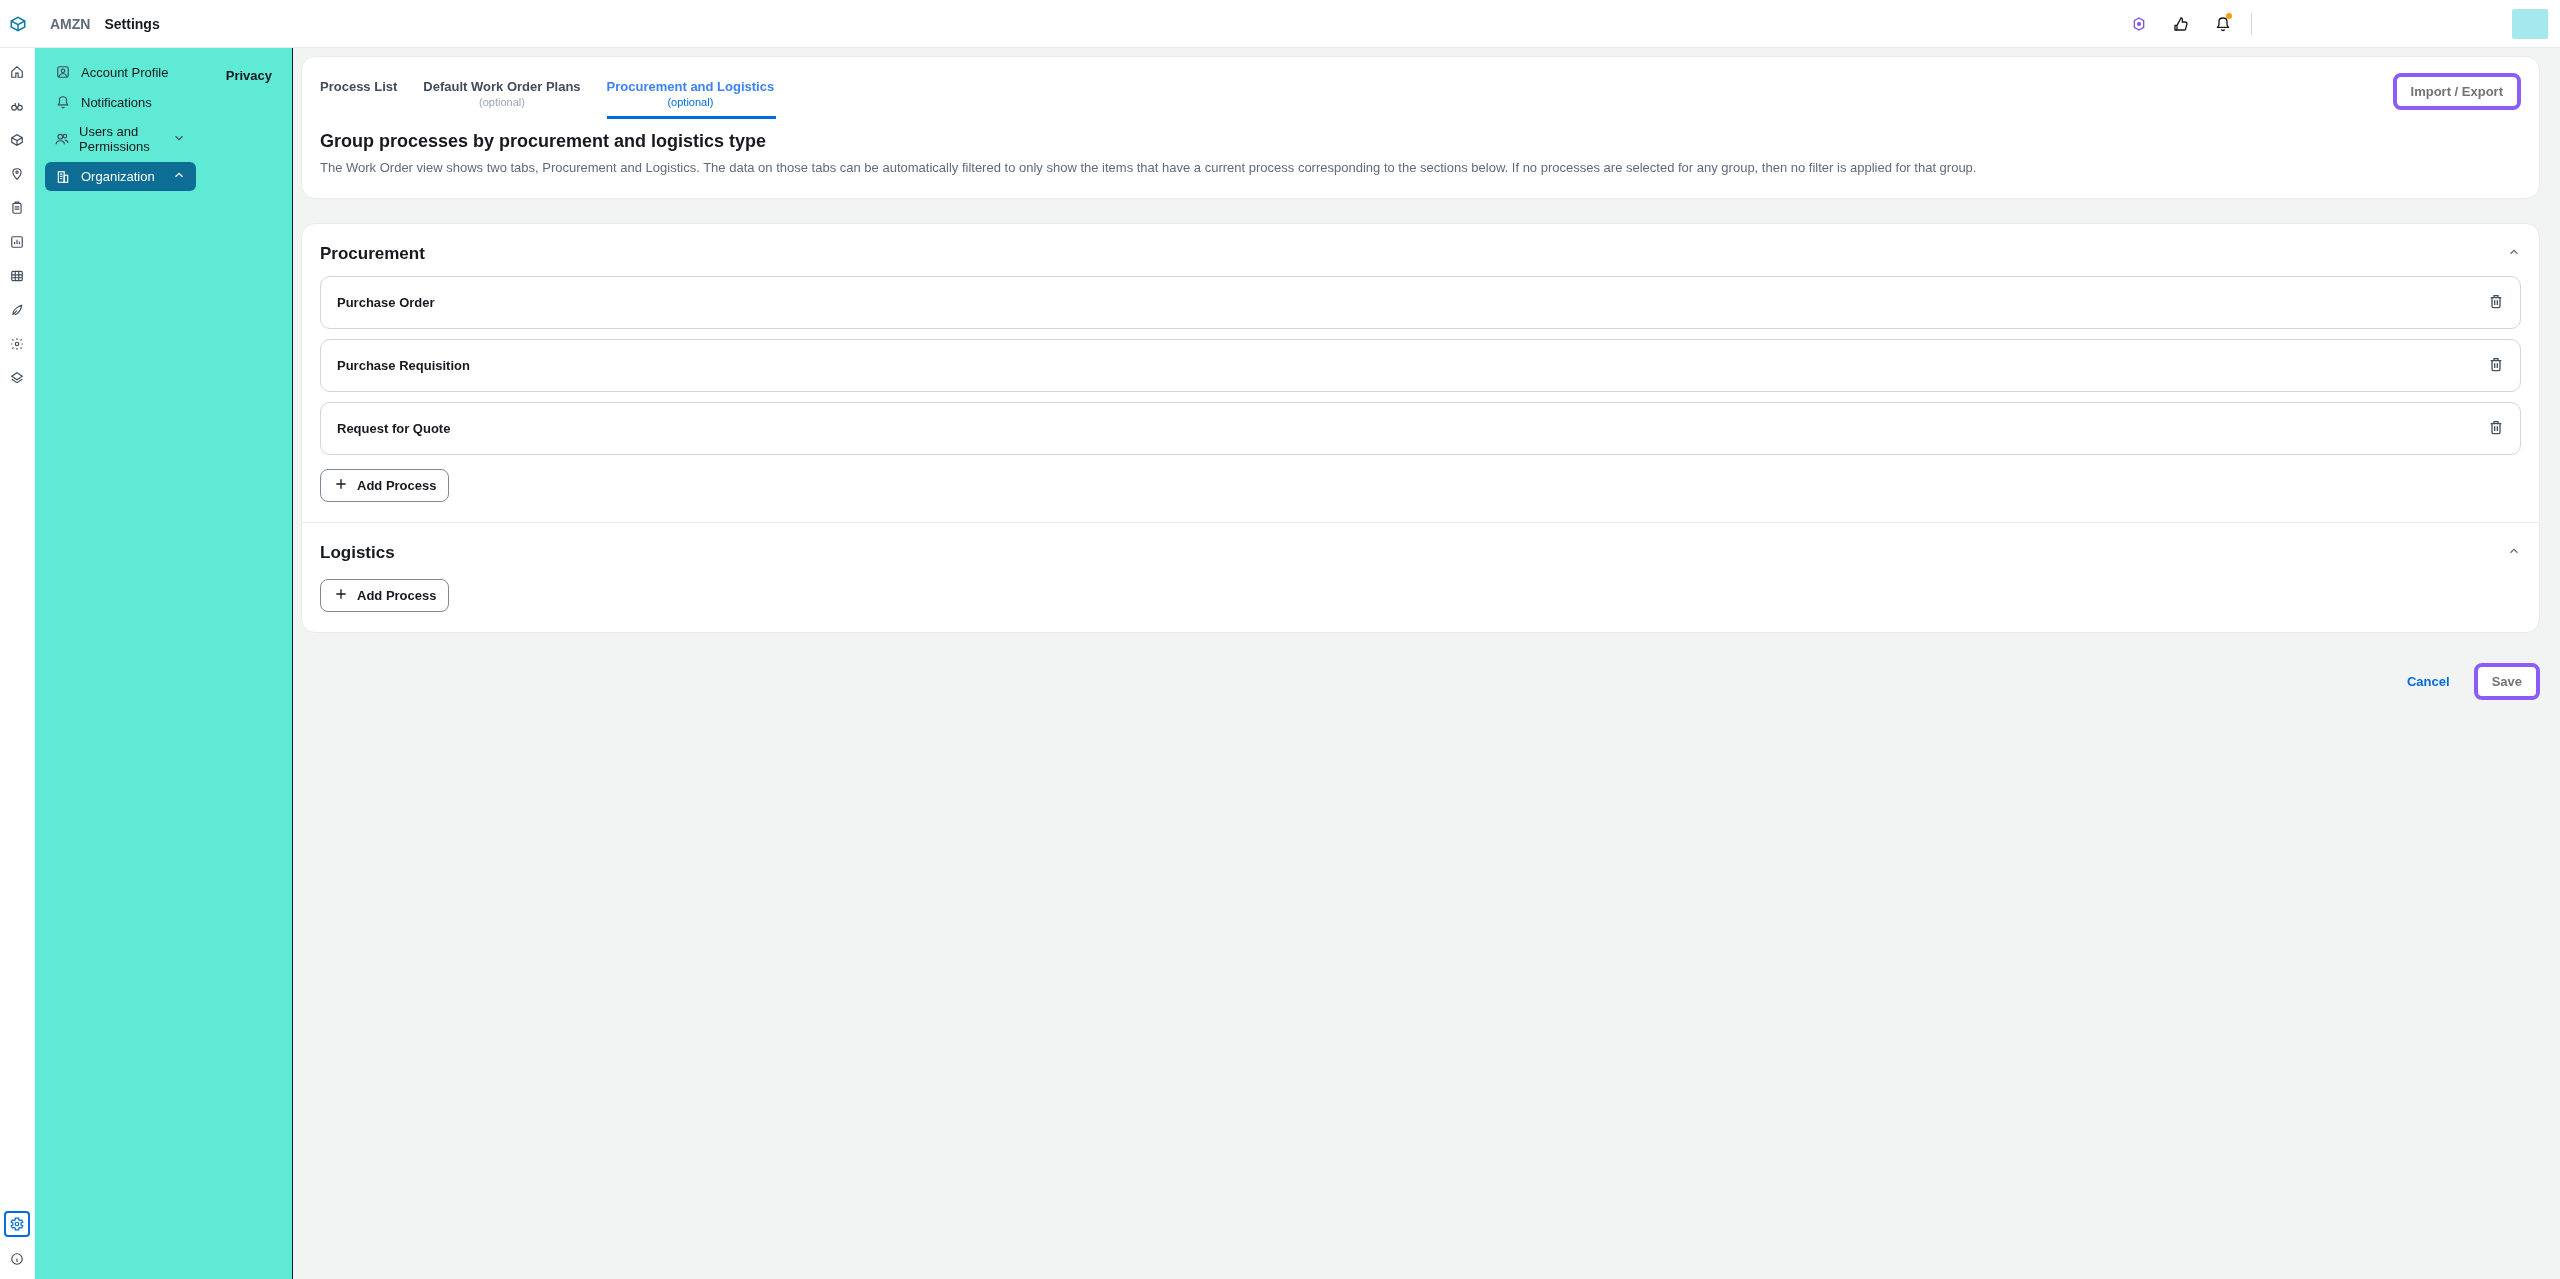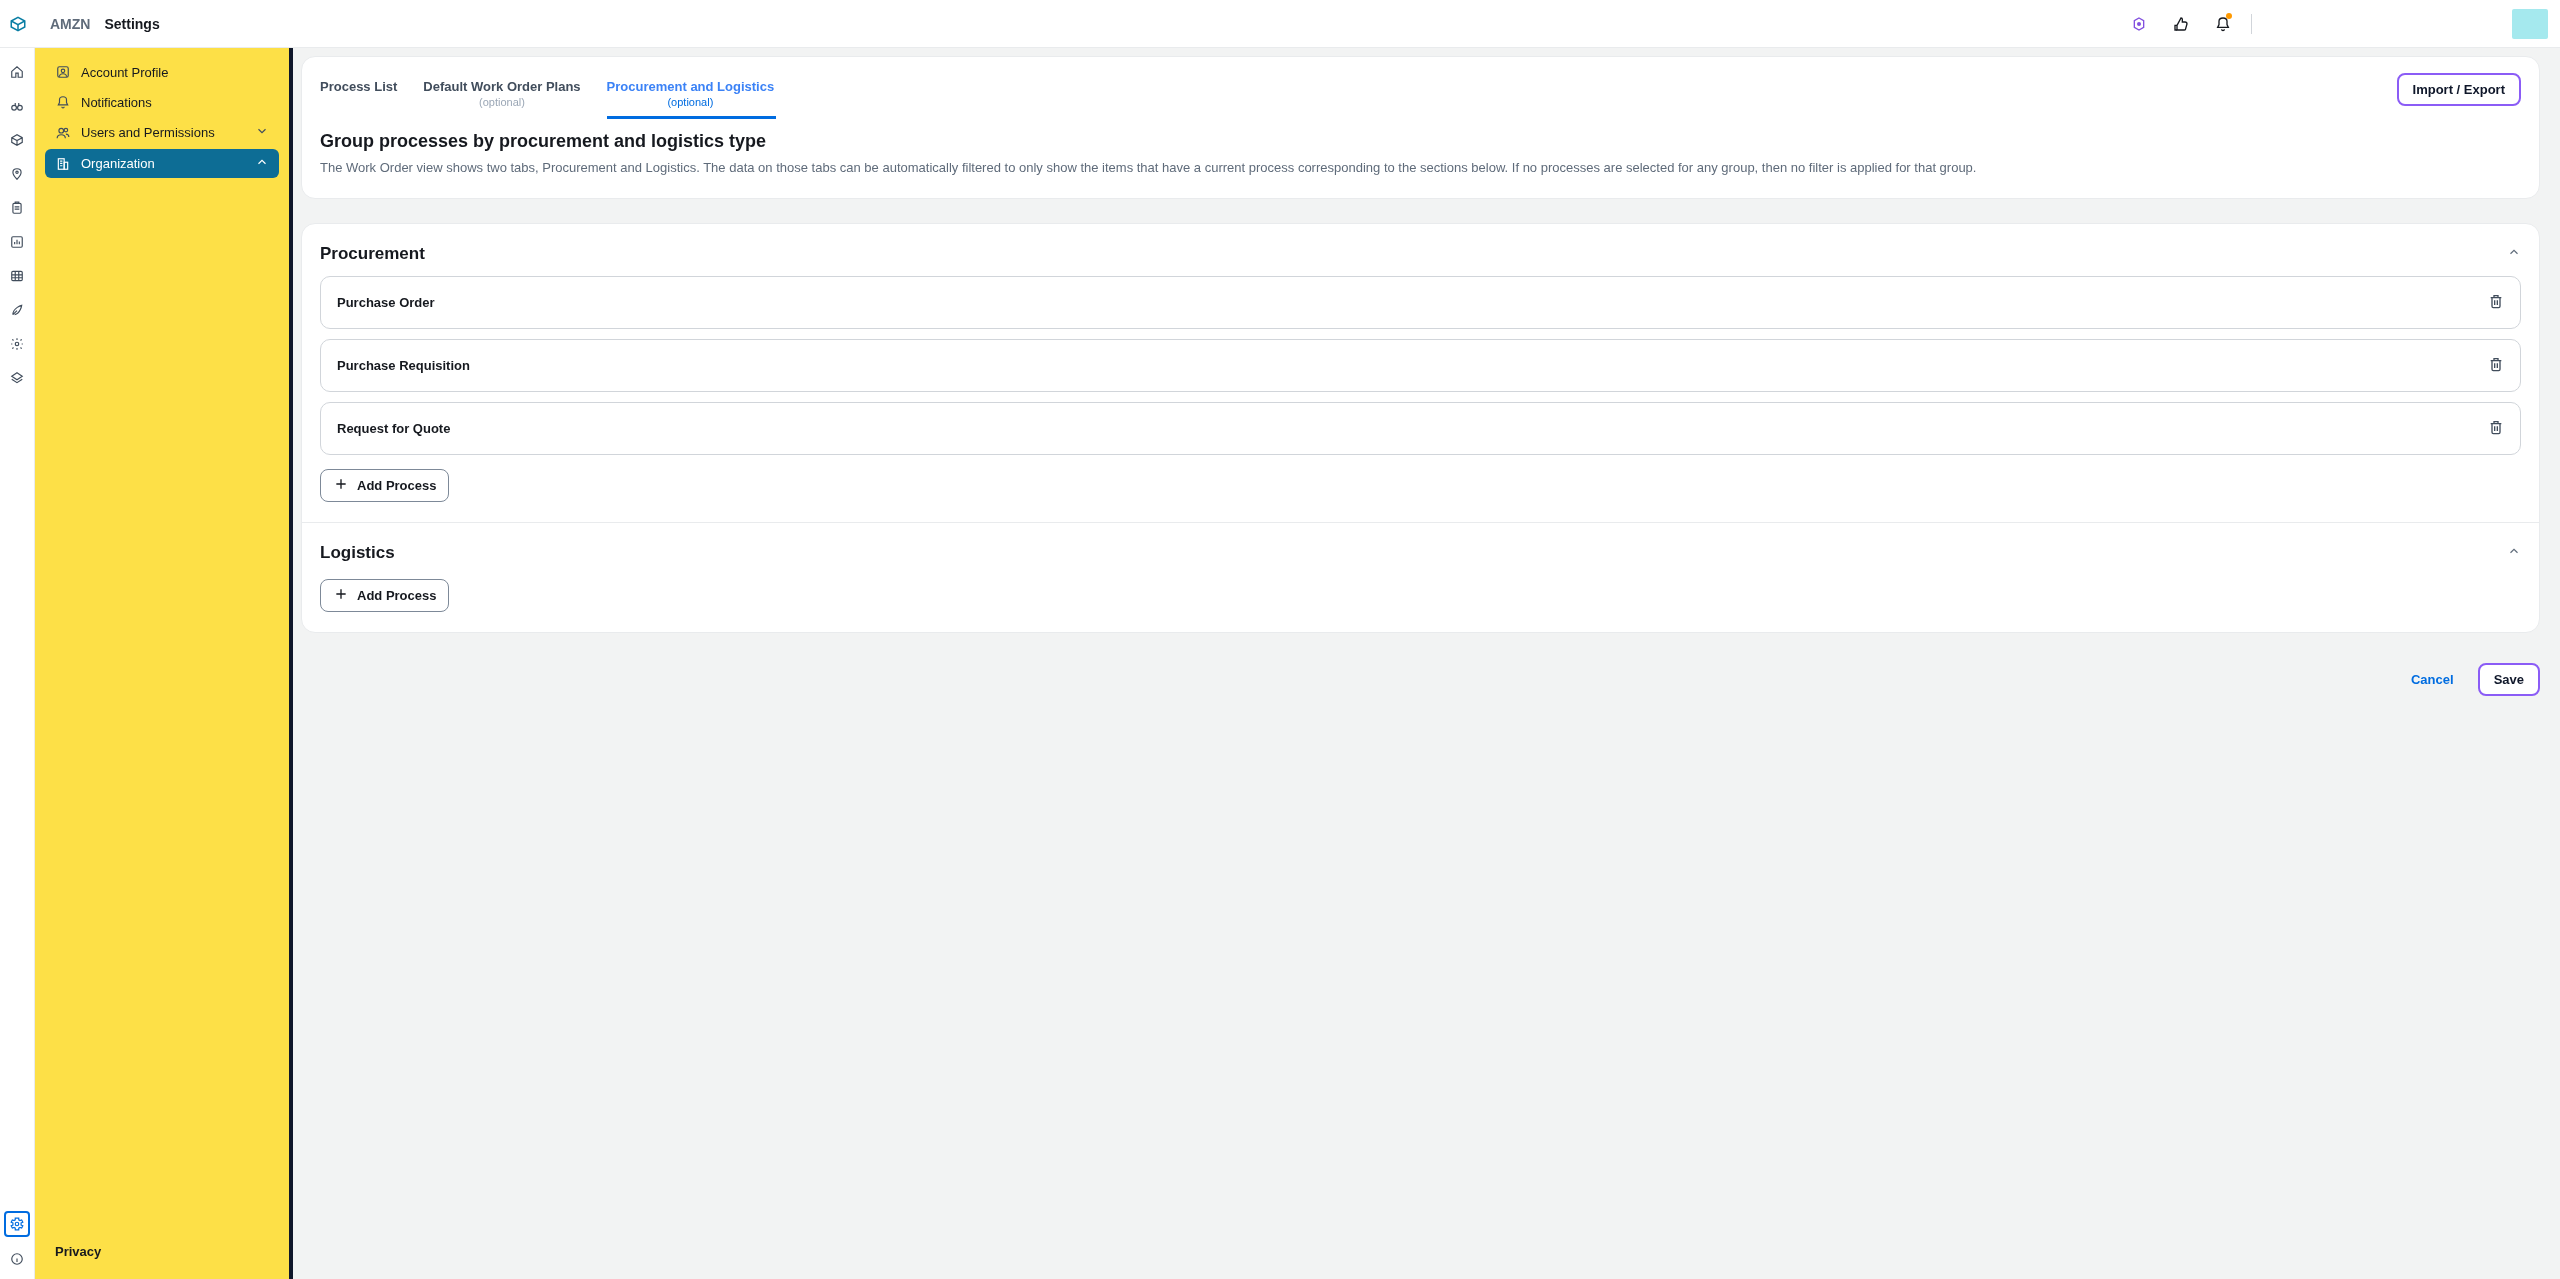--- a/index.html
+++ b/index.html
@@ -72,24 +72,24 @@
   .rail .rail-item.active {
     border: 2px solid #006ce0;
     color: #006ce0;
     width: 26px; height: 26px;
     border-radius: 4px;
   }
 
   
   .sidebar {
     width: 258px;
-    border-right: 4px solid #0f172a;
-    background: #fde047;
-    display: flex;
-    flex-direction: column;
+    border-right: 1px solid #0f172a;
+    background: #5eead4;
+    display: flex;
+    flex-direction: row;
     padding-top: 10px;
     padding-bottom: 10px;
   }
   .sidebar .nav-list { padding: 0 10px; }
   .nav-item {
     display: flex;
     align-items: center;
     gap: 10px;
     padding: 6px 10px;
     border-radius: 6px;
@@ -178,27 +178,27 @@
     content: "";
     position: absolute;
     left: 0; right: 12px; bottom: -1px;
     height: 3px;
     background: #006ce0;
   }
   .tab.simple .tab-label { font-weight: 700; }
   .tabs-row .tabs-spacer { flex: 1; }
   .btn {
     background: #fff;
-    border: 2px solid #8b5cf6;
+    border: 4px solid #8b5cf6;
     border-radius: 8px;
     padding: 7px 14px;
     font-size: 13px;
     font-weight: 700;
     cursor: pointer;
-    color: #0f172a;
+    color: #737373;
   }
   .btn.link {
     border: none;
     background: transparent;
     color: #006ce0;
   }
   .header-card .heading {
     font-size: 18px;
     font-weight: 800;
     padding: 12px 18px 6px 18px;

